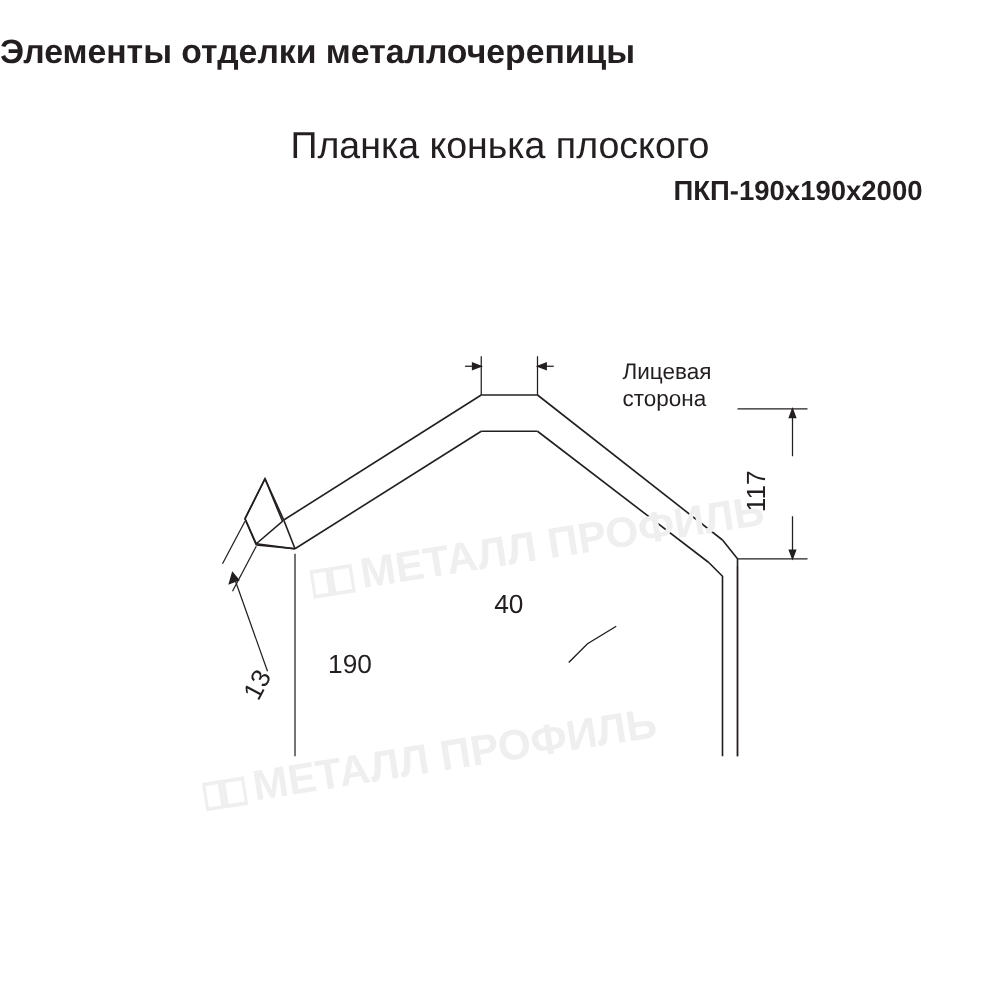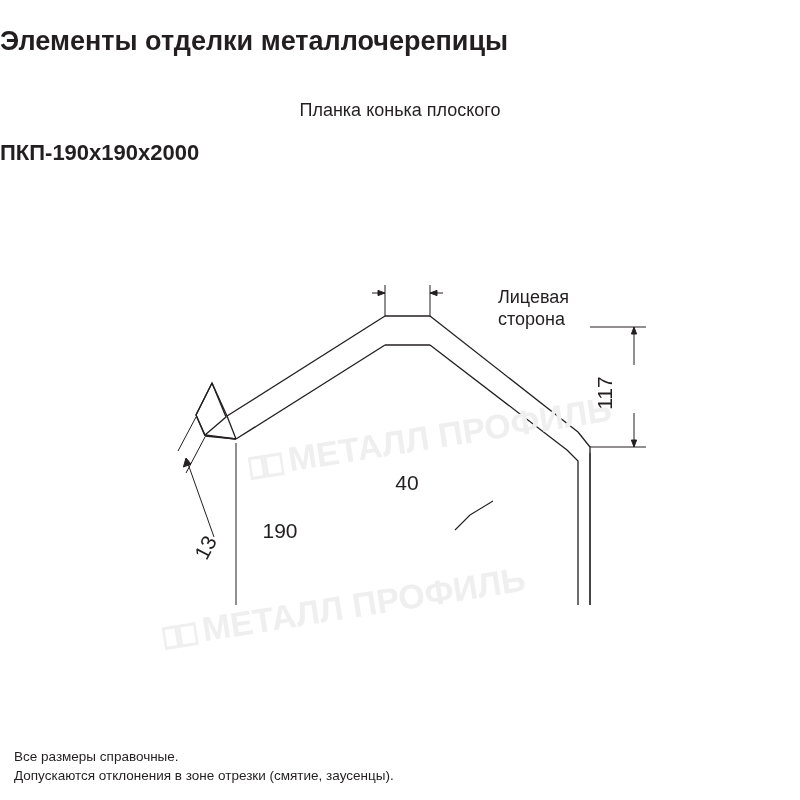--- a/index.html
+++ b/index.html
@@ -30,29 +30,29 @@
     font-weight: bold;
     letter-spacing: 0px;
     color: #231f20;
   }
   .subtitle {
     position: absolute;
     top: 100px;
     left: 0;
     width: 800px;
     text-align: center;
-    font-size: 18px;
+    font-size: 30px;
     color: #231f20;
   }
   .code {
     position: absolute;
     top: 140px;
-    left: 0;
+    left: 12px;
     width: 726px;
-    text-align: left;
+    text-align: right;
     font-size: 22px;
     font-weight: bold;
     color: #231f20;
   }
   .drawing {
     position: absolute;
     top: 185px;
     left: 0;
     width: 800px;
     height: 420px;
@@ -197,18 +197,14 @@
         <text x="212" y="366" font-size="21" text-anchor="middle" transform="rotate(-62 212 366)">13</text>
         <text x="612" y="208" font-size="21" text-anchor="middle" transform="rotate(-90 612 208)">117</text>
         <text x="405" y="312" font-size="21" text-anchor="middle" opacity="0"></text>
         <text x="404" y="505" font-size="23" text-anchor="middle">393</text>
         <text x="498" y="118" font-size="18">Лицевая</text>
         <text x="498" y="140" font-size="18">сторона</text>
       </g>
     </svg>
   </div>
 
-  <div class="footnotes">
-    <div>Все размеры справочные.</div>
-    <div>Допускаются отклонения в зоне отрезки (смятие, заусенцы).</div>
-  </div>
 
 </div>
 
 </body></html>

